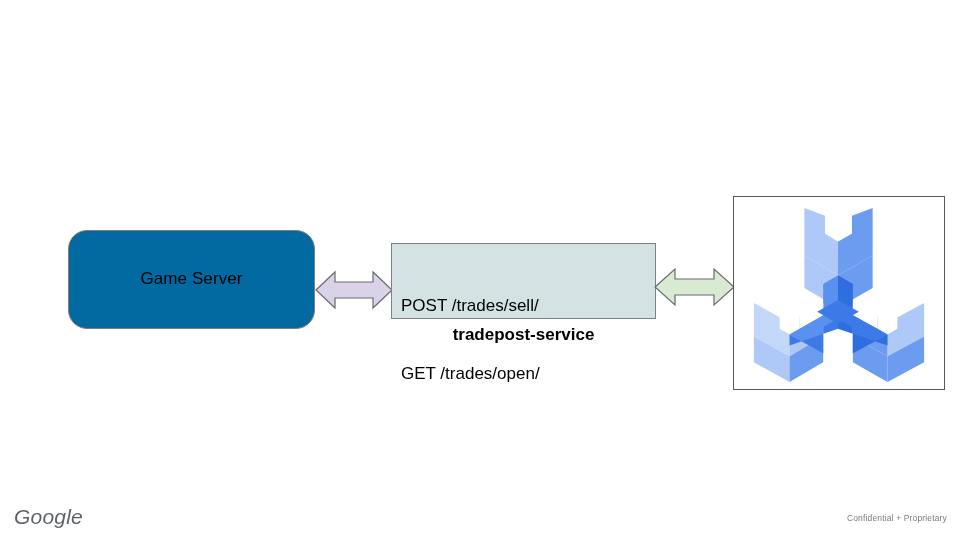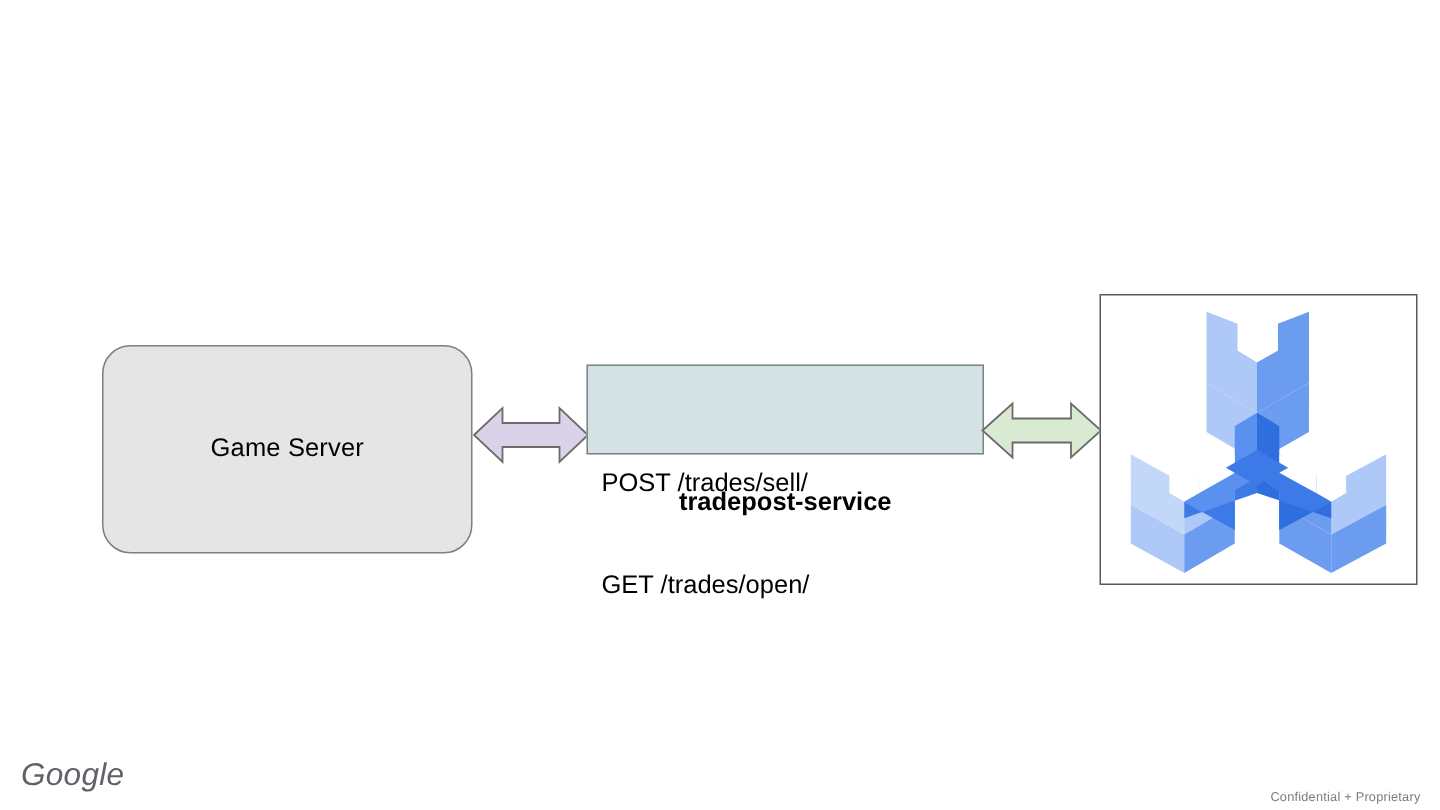--- a/index.html
+++ b/index.html
@@ -24,23 +24,23 @@
     height: 540px;
     background: #ffffff;
   }
 
   
   .gameserver-node {
     position: absolute;
     left: 68px;
     top: 230px;
     width: 247px;
-    height: 139px;
+    height: 99px;
     box-sizing: border-box;
-    background: #e5e5e5;
+    background: #0369a1;
     border: 1.4px solid #7f7f7f;
     border-radius: 19px;
     display: flex;
     align-items: center;
     justify-content: center;
   }
   .gameserver-label {
     font-size: 17px;
     color: #000000;
     letter-spacing: 0.1px;
@@ -56,25 +56,25 @@
 
   .arrow-left  { left: 315px; top: 268px; width: 78px; height: 44px; }
   .arrow-right { left: 654px; top: 266px; width: 81px; height: 42px; }
 
   
   .service-node {
     position: absolute;
     left: 391px;
     top: 243px;
     width: 265px;
-    height: 60px;
+    height: 76px;
     box-sizing: border-box;
     background: #d5e2e3;
     border: 1.3px solid #7a8486;
-    padding: 22px 0 0 9px;
+    padding: 6px 0 0 9px;
   }
   .service-lines {
     font-size: 17px;
     line-height: 22.5px;
     color: #000000;
     white-space: pre;
   }
   .service-line { display: block; }
 
   .service-caption {
@@ -111,21 +111,21 @@
     left: 14px;
     top: 505px;
     font-size: 21px;
     color: #5f6368;
     letter-spacing: 0.2px;
     font-style: italic;
   }
   .footer-note {
     position: absolute;
     right: 13px;
-    top: 526px;
+    top: 513px;
     font-size: 8.5px;
     color: #7b7b7b;
     letter-spacing: 0.15px;
   }
 </style>
 </head>
 <body>
 
 <div class="slide">
 

